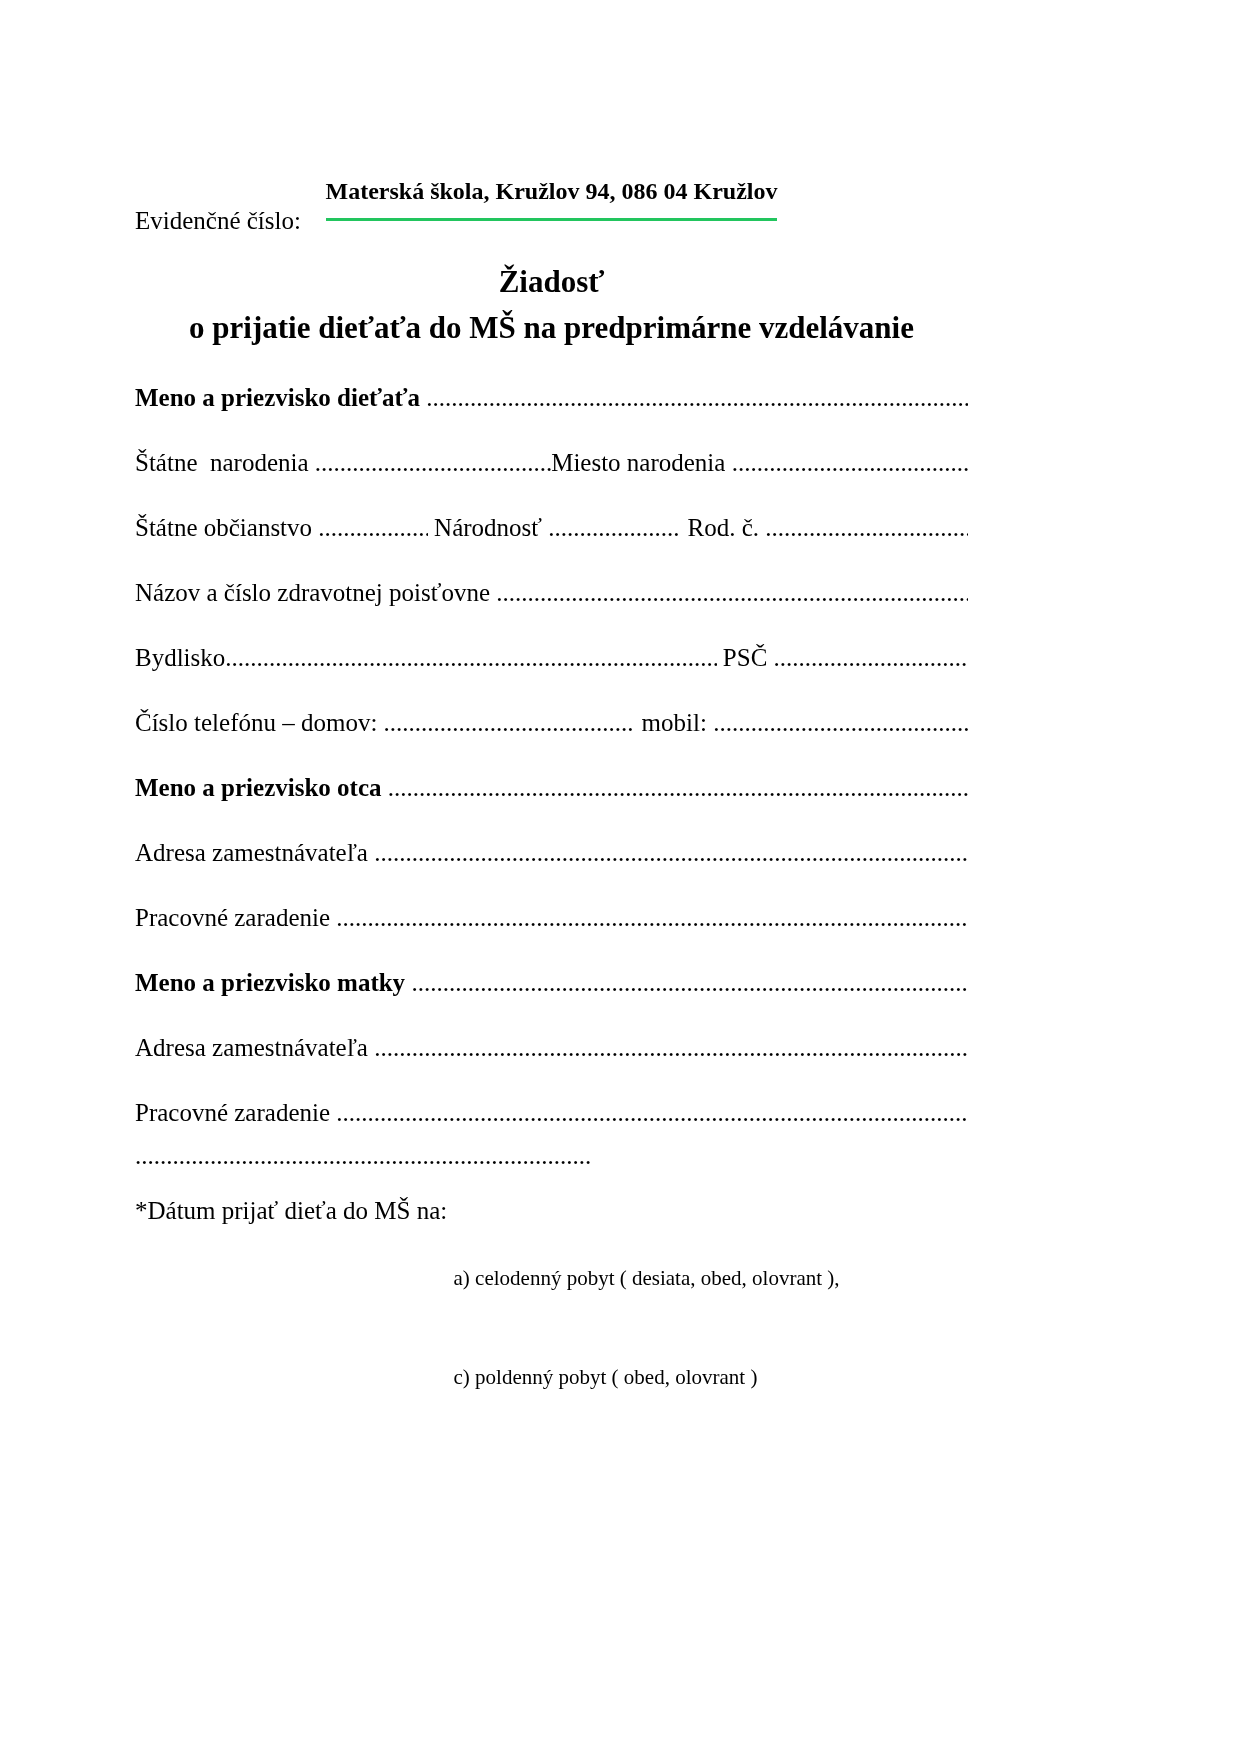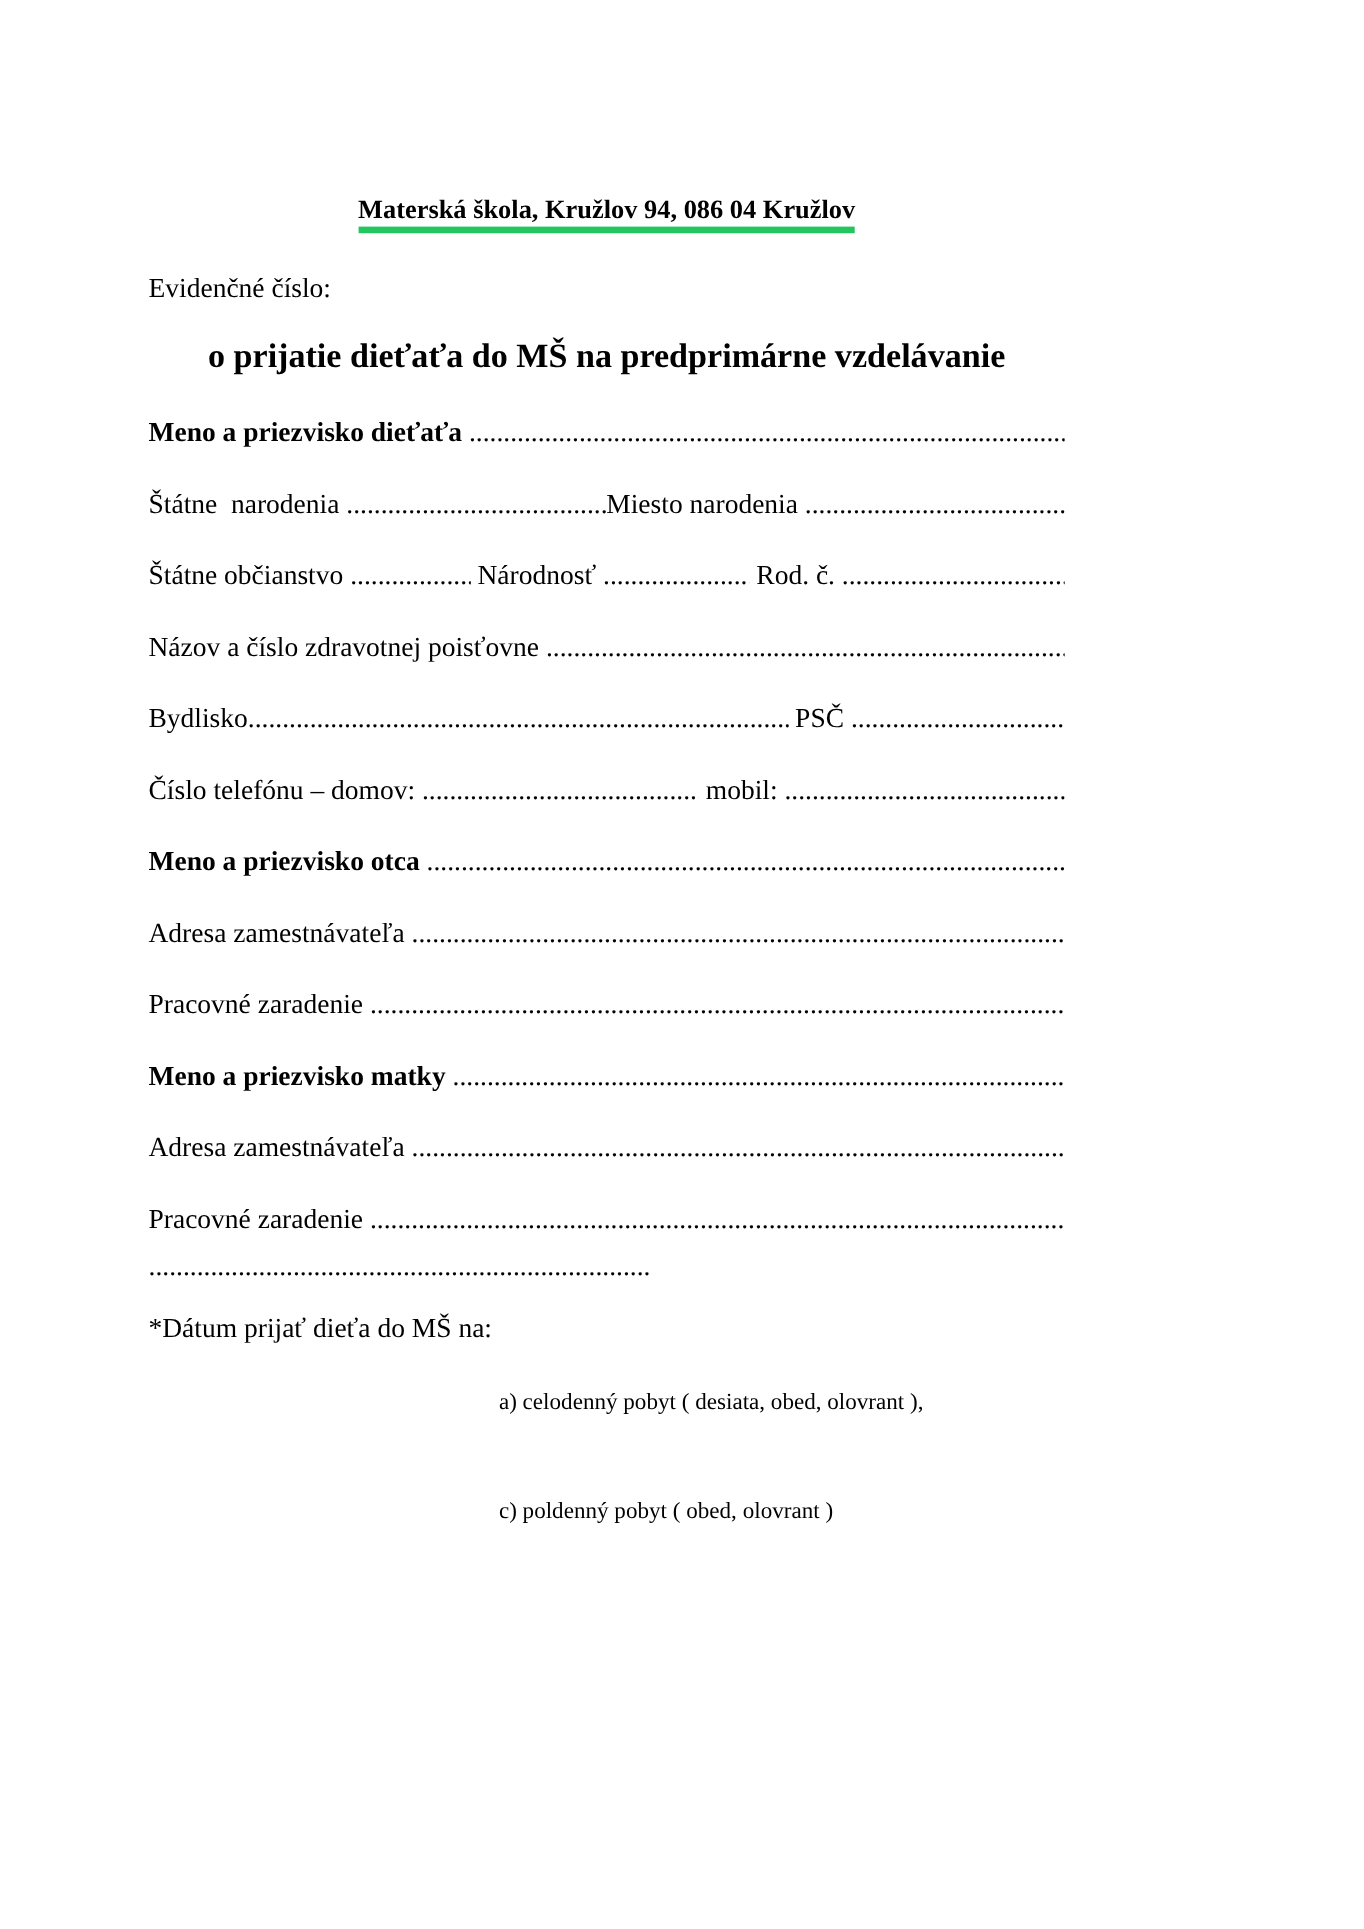--- a/index.html
+++ b/index.html
@@ -5,22 +5,22 @@
   html,body{margin:0;padding:0;background:#ffffff;}
   .page{
     position:relative;
     width:1240px;height:1754px;
     background:#ffffff;color:#000000;
     font-family:"Liberation Serif","DejaVu Serif",serif;
     overflow:hidden;
   }
   .content{padding-left:135px;width:833px;}
   .school-header{margin-top:176px;text-align:center;font-size:24px;line-height:30px;font-weight:700;}
-  .school-header .u{border-bottom:6px solid #22c55e;padding-bottom:2px;}
-  .meta{margin-top:42px;font-size:22px;line-height:33px;}
+  .school-header .u{border-bottom:3px solid #22c55e;padding-bottom:14px;}
+  .meta{font-size:22px;line-height:33px;}
   .doc-title{margin-top:24px;text-align:center;font-size:31px;line-height:46px;font-weight:700;}
   .fl{display:flex;align-items:flex-end;white-space:pre;font-size:25px;line-height:29px;margin-top:36px;overflow:hidden;}
   .fl.first{margin-top:32px;}
   .lbl{flex:0 0 auto;}
   .b{font-weight:700;}
   .dots{flex:1 1 0;overflow:hidden;white-space:pre;}
   .txt{font-size:25px;line-height:29px;white-space:pre;}
   .attended{margin-top:50px;}
   .attended-dots{margin-top:14px;overflow:hidden;white-space:pre;}
   .request{display:flex;align-items:baseline;white-space:pre;margin-top:26px;font-size:25px;line-height:29px;}
@@ -34,20 +34,21 @@
 
     <div class="school-header">
       <span class="u">Materská škola, Kružlov 94, 086 04 Kružlov</span>
     </div>
 
     <div class="meta">
       <div class="txt">Evidenčné číslo:</div>
     </div>
 
     <div class="doc-title">
+      <div>Žiadosť</div>
       <div>o prijatie dieťaťa do MŠ na predprimárne vzdelávanie</div>
     </div>
 
     <div class="fl first">
       <span class="lbl b">Meno a priezvisko dieťaťa </span>
       <span class="dots">..................................................................................................................................</span>
     </div>
 
     <div class="fl">
       <span class="lbl">Štátne  narodenia </span>

